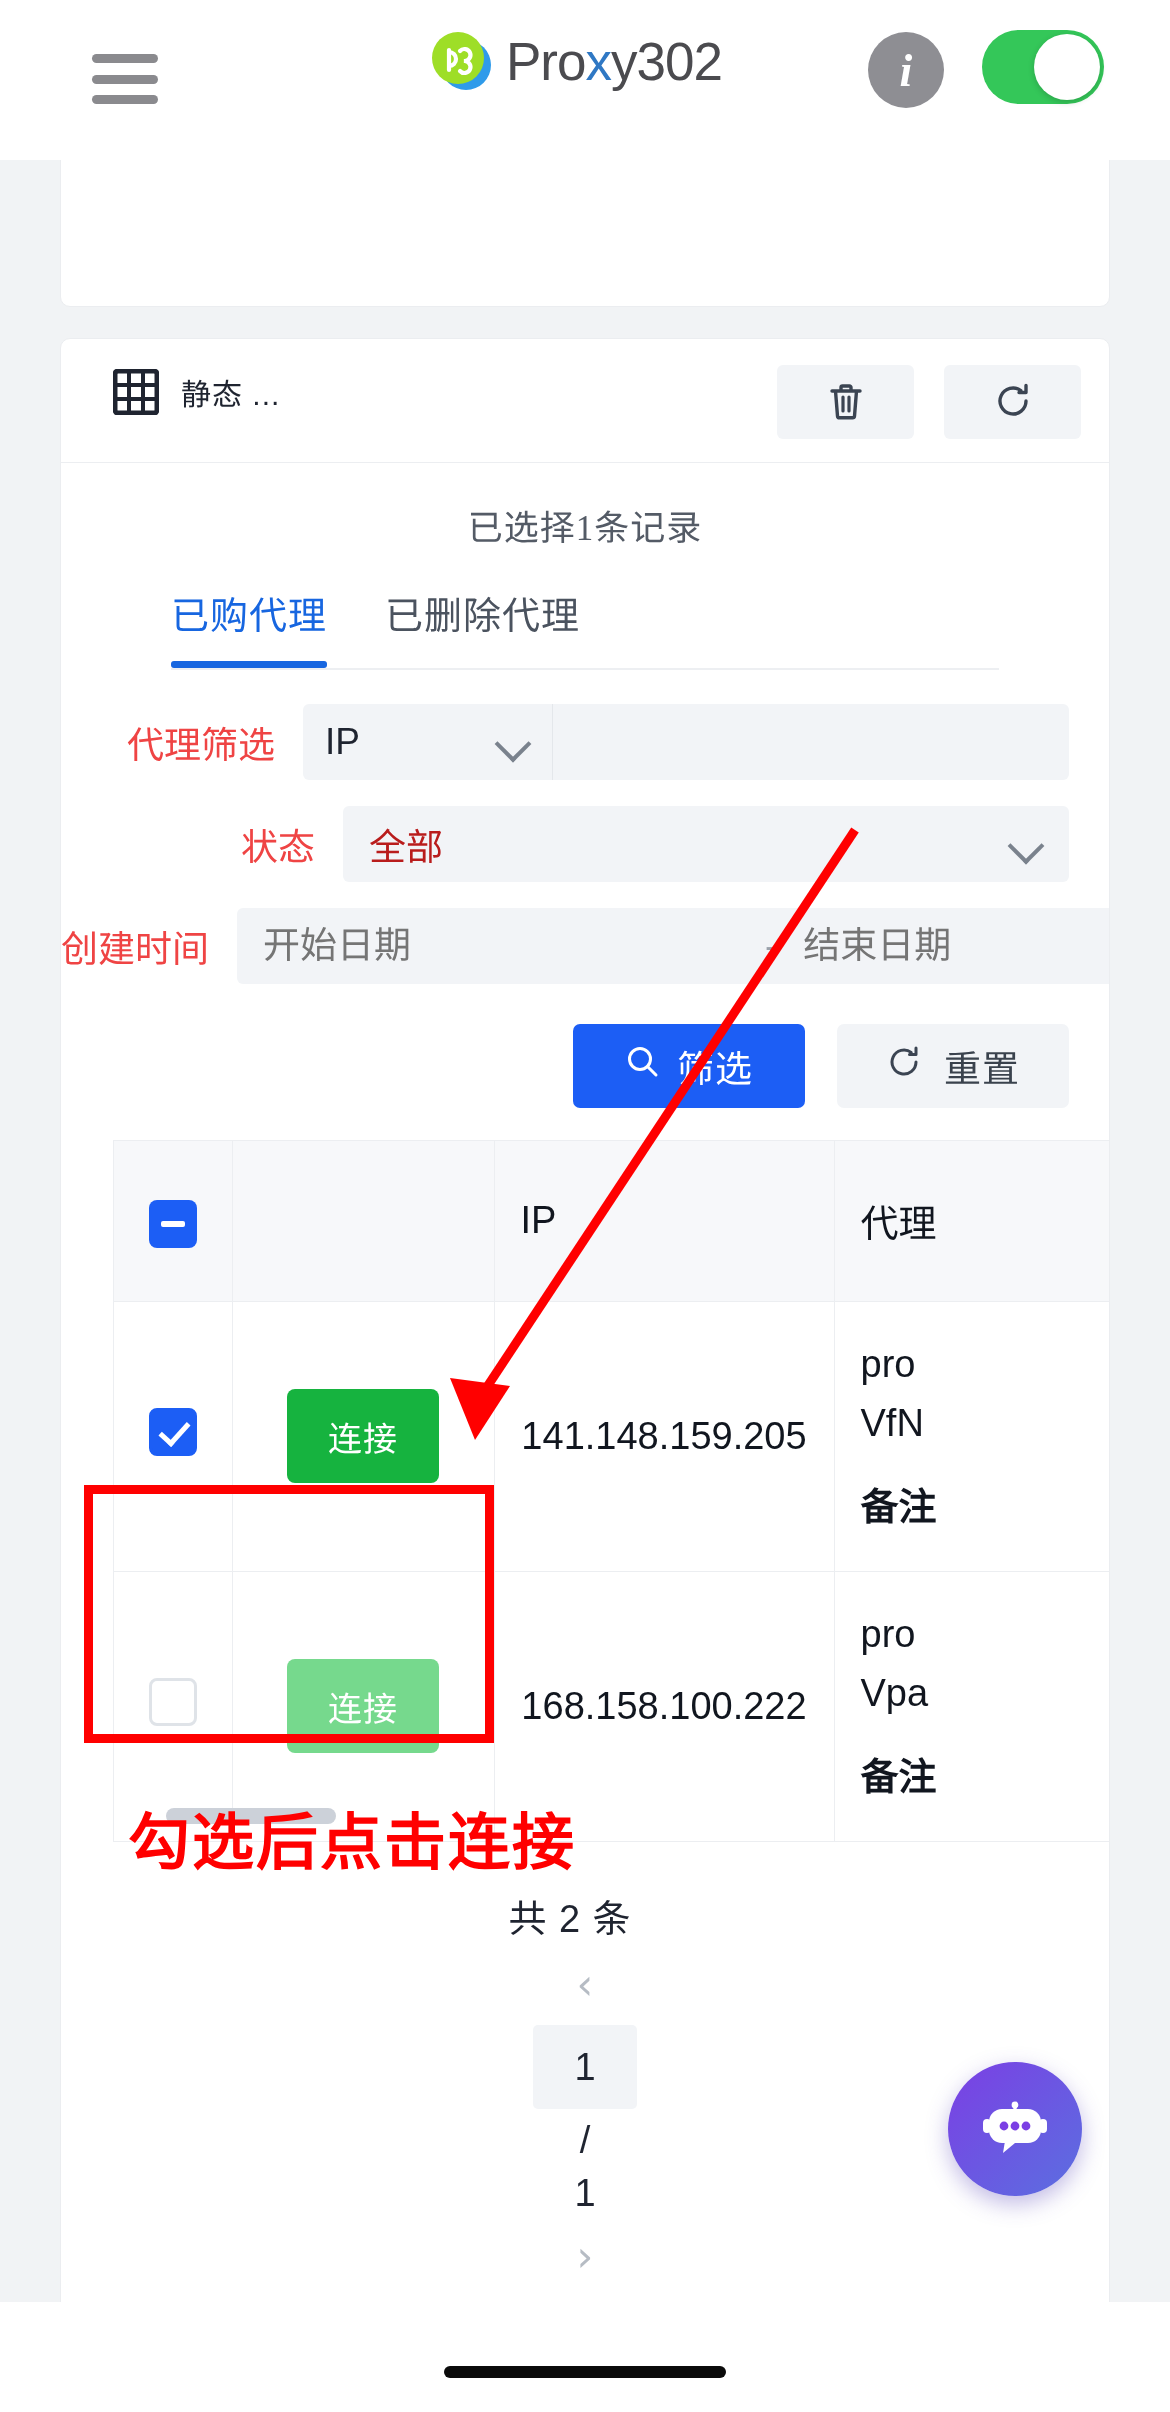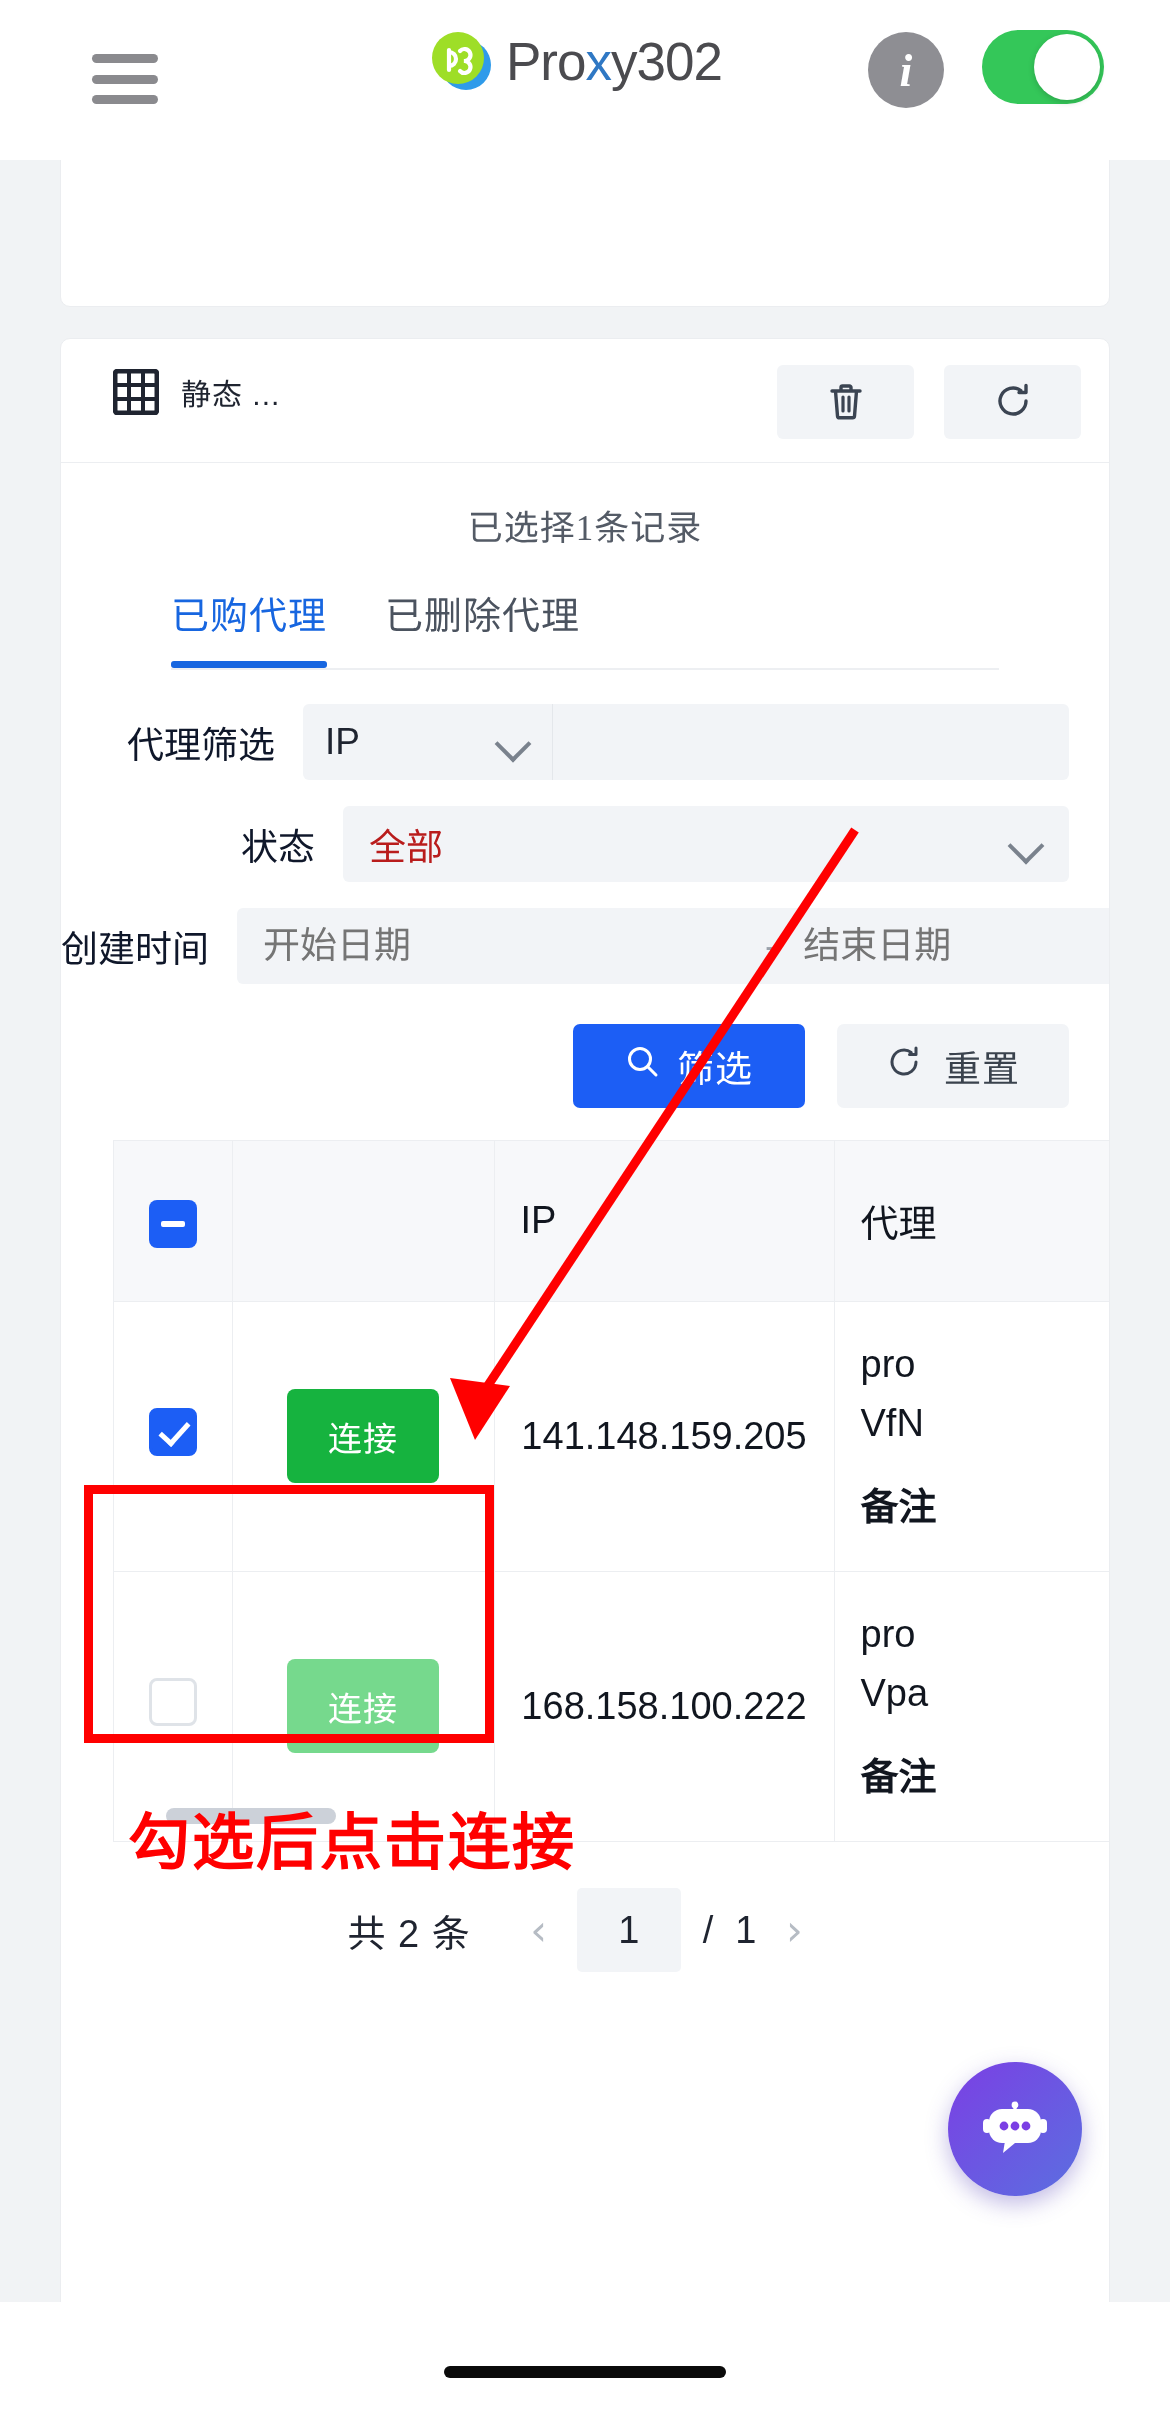--- a/index.html
+++ b/index.html
@@ -246,21 +246,21 @@
     display: flex;
     align-items: center;
     margin-bottom: 26px;
     padding-right: 40px;
   }
   .f-label {
     width: 282px;
     text-align: right;
     padding-right: 28px;
     font-size: 37px;
-    color: #0f172a;
+    color: #ef4444;
     white-space: nowrap;
   }
   .f-ctrl { flex: 1; display: flex; }
   .select-sm {
     width: 250px;
     height: 76px;
     background: #f2f4f7;
     border-radius: 6px 0 0 6px;
     display: flex;
     align-items: center;
@@ -477,24 +477,24 @@
     border-radius: 8px;
     background: #ccd1d9;
     cursor: pointer;
   }
 
   
   .pagination {
     margin-top: 46px;
     display: flex;
     align-items: center;
-    justify-content: center;
     gap: 10px;
     font-size: 38px;
     color: #1f2430;
+    flex-direction: column;
   }
   .pg-total { margin-right: 30px; letter-spacing: 1px; }
   .pg-arrow {
     width: 56px; height: 62px;
     display: flex; align-items: center; justify-content: center;
     color: #b6bcc4;
     font-size: 42px;
     cursor: pointer;
     font-family: "DejaVu Sans", sans-serif;
   }

